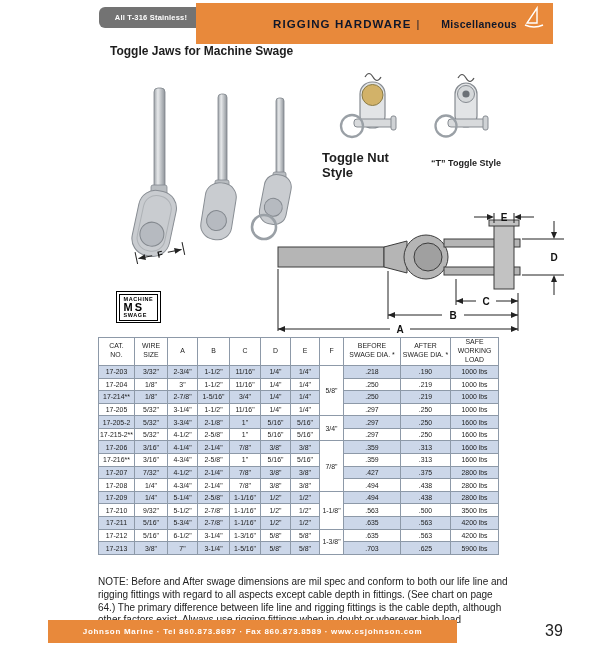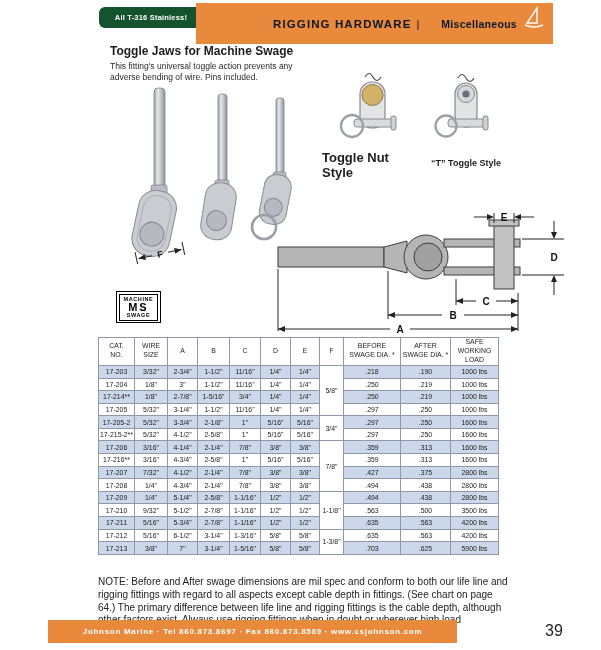--- a/index.html
+++ b/index.html
@@ -1,21 +1,21 @@
 <!DOCTYPE html>
 <html><head>
 <meta charset="utf-8">
 <style>
   * { margin:0; padding:0; box-sizing:border-box; }
   html,body { background:#fff; }
   body { font-family:"Liberation Sans", sans-serif; }
   .page { position:relative; width:601px; height:650px; background:#fff; overflow:hidden; }
 
   
-  .pill { position:absolute; left:99px; top:7px; width:104px; height:21px; background:#14532d;
+  .pill { position:absolute; left:99px; top:7px; width:104px; height:21px; background:#737373;
           border-radius:6px; color:#fff; font-size:7.5px; font-weight:bold;
           display:flex; align-items:center; justify-content:center; letter-spacing:.2px; }
   .header-bar { position:absolute; left:196px; top:3px; width:357px; height:41px; background:#e8893b;
           color:#0f172a; display:flex; align-items:center; justify-content:flex-end; padding-right:36px; }
   .header-title { font-weight:bold; font-size:11.5px; letter-spacing:1.1px; }
   .header-divider { margin:0 5px; font-size:11px; font-weight:normal; }
   .header-sub { font-weight:bold; font-size:10.5px; letter-spacing:.3px;margin-left:17px; }
   .sail { position:absolute; right:7px; top:3px; }
 
   
@@ -23,21 +23,21 @@
   .intro-desc { position:absolute; left:110px; top:61px; width:242px; font-size:8.5px; line-height:1.3; color:#2a2a2a; }
 
   
   .photos { position:absolute; left:102px; top:86px; }
   .style-fig1 { position:absolute; left:332px; top:68px; }
   .style-fig2 { position:absolute; left:426px; top:70px; }
   .style-cap1 { position:absolute; left:322px; top:150px; width:100px; font-size:13px; font-weight:bold; color:#1d1d1d; }
   .style-cap2 { position:absolute; left:416px; top:150px; width:100px; text-align:center; font-size:9px; font-weight:bold; color:#1d1d1d;margin-top:8px; }
 
   .ms-badge { position:absolute; left:116px; top:291px; background:#fff; border:1.5px solid #000; padding:1.5px; }
-  .ms-inner { border:1px solid #000; padding:1px 4px 2px 4px; text-align:center; }
+  .ms-inner { border:1px solid #000; padding:1px 4px 2px 4px; }
   .ms-l1,.ms-l3 { font-size:5.5px; font-weight:bold; letter-spacing:.6px; color:#000; }
   .ms-l2 { font-size:11px; font-weight:bold; letter-spacing:2px; line-height:.95; color:#000; }
 
   .drawing { position:absolute; left:270px; top:213px; }
 
   
   .spec-table { position:absolute; left:98px; top:337px; border-collapse:collapse; table-layout:fixed;
           font-size:6.9px; color:#1c1c1c; border:1.5px solid #5a6675; }
   .spec-table th, .spec-table td { border:1px solid #8d99a8; text-align:center; vertical-align:middle; padding:0; overflow:hidden; }
   .spec-table th { height:27px; font-weight:normal; line-height:1.3; background:#fff; }
@@ -70,24 +70,20 @@
     <span class="header-sub">Miscellaneous</span>
     <span class="sail">
       <svg width="24" height="24" viewBox="0 0 24 24">
         <path d="M15,2 L15,17 L5,17 Z" fill="none" stroke="#fff" stroke-width="1.4"></path>
         <path d="M3,19 Q12,23 21,19" fill="none" stroke="#fff" stroke-width="1.4"></path>
       </svg>
     </span>
   </div>
 
   <div class="intro-title">Toggle Jaws for Machine Swage</div>
-  <div class="intro-desc">
-    <span>This fitting's universal toggle action prevents any</span><br>
-    <span>adverse bending of wire. Pins included.</span>
-  </div>
 
   <div class="photos">
     <svg width="235" height="178" viewBox="0 0 235 178">
       <defs>
         <linearGradient id="met" x1="0" y1="0" x2="1" y2="0">
           <stop offset="0" stop-color="#9ea3a8"></stop>
             <stop offset="0.35" stop-color="#e7e9eb"></stop>
           <stop offset="0.7" stop-color="#b7bbbf"></stop>
             <stop offset="1" stop-color="#8f949a"></stop>
         </linearGradient>

